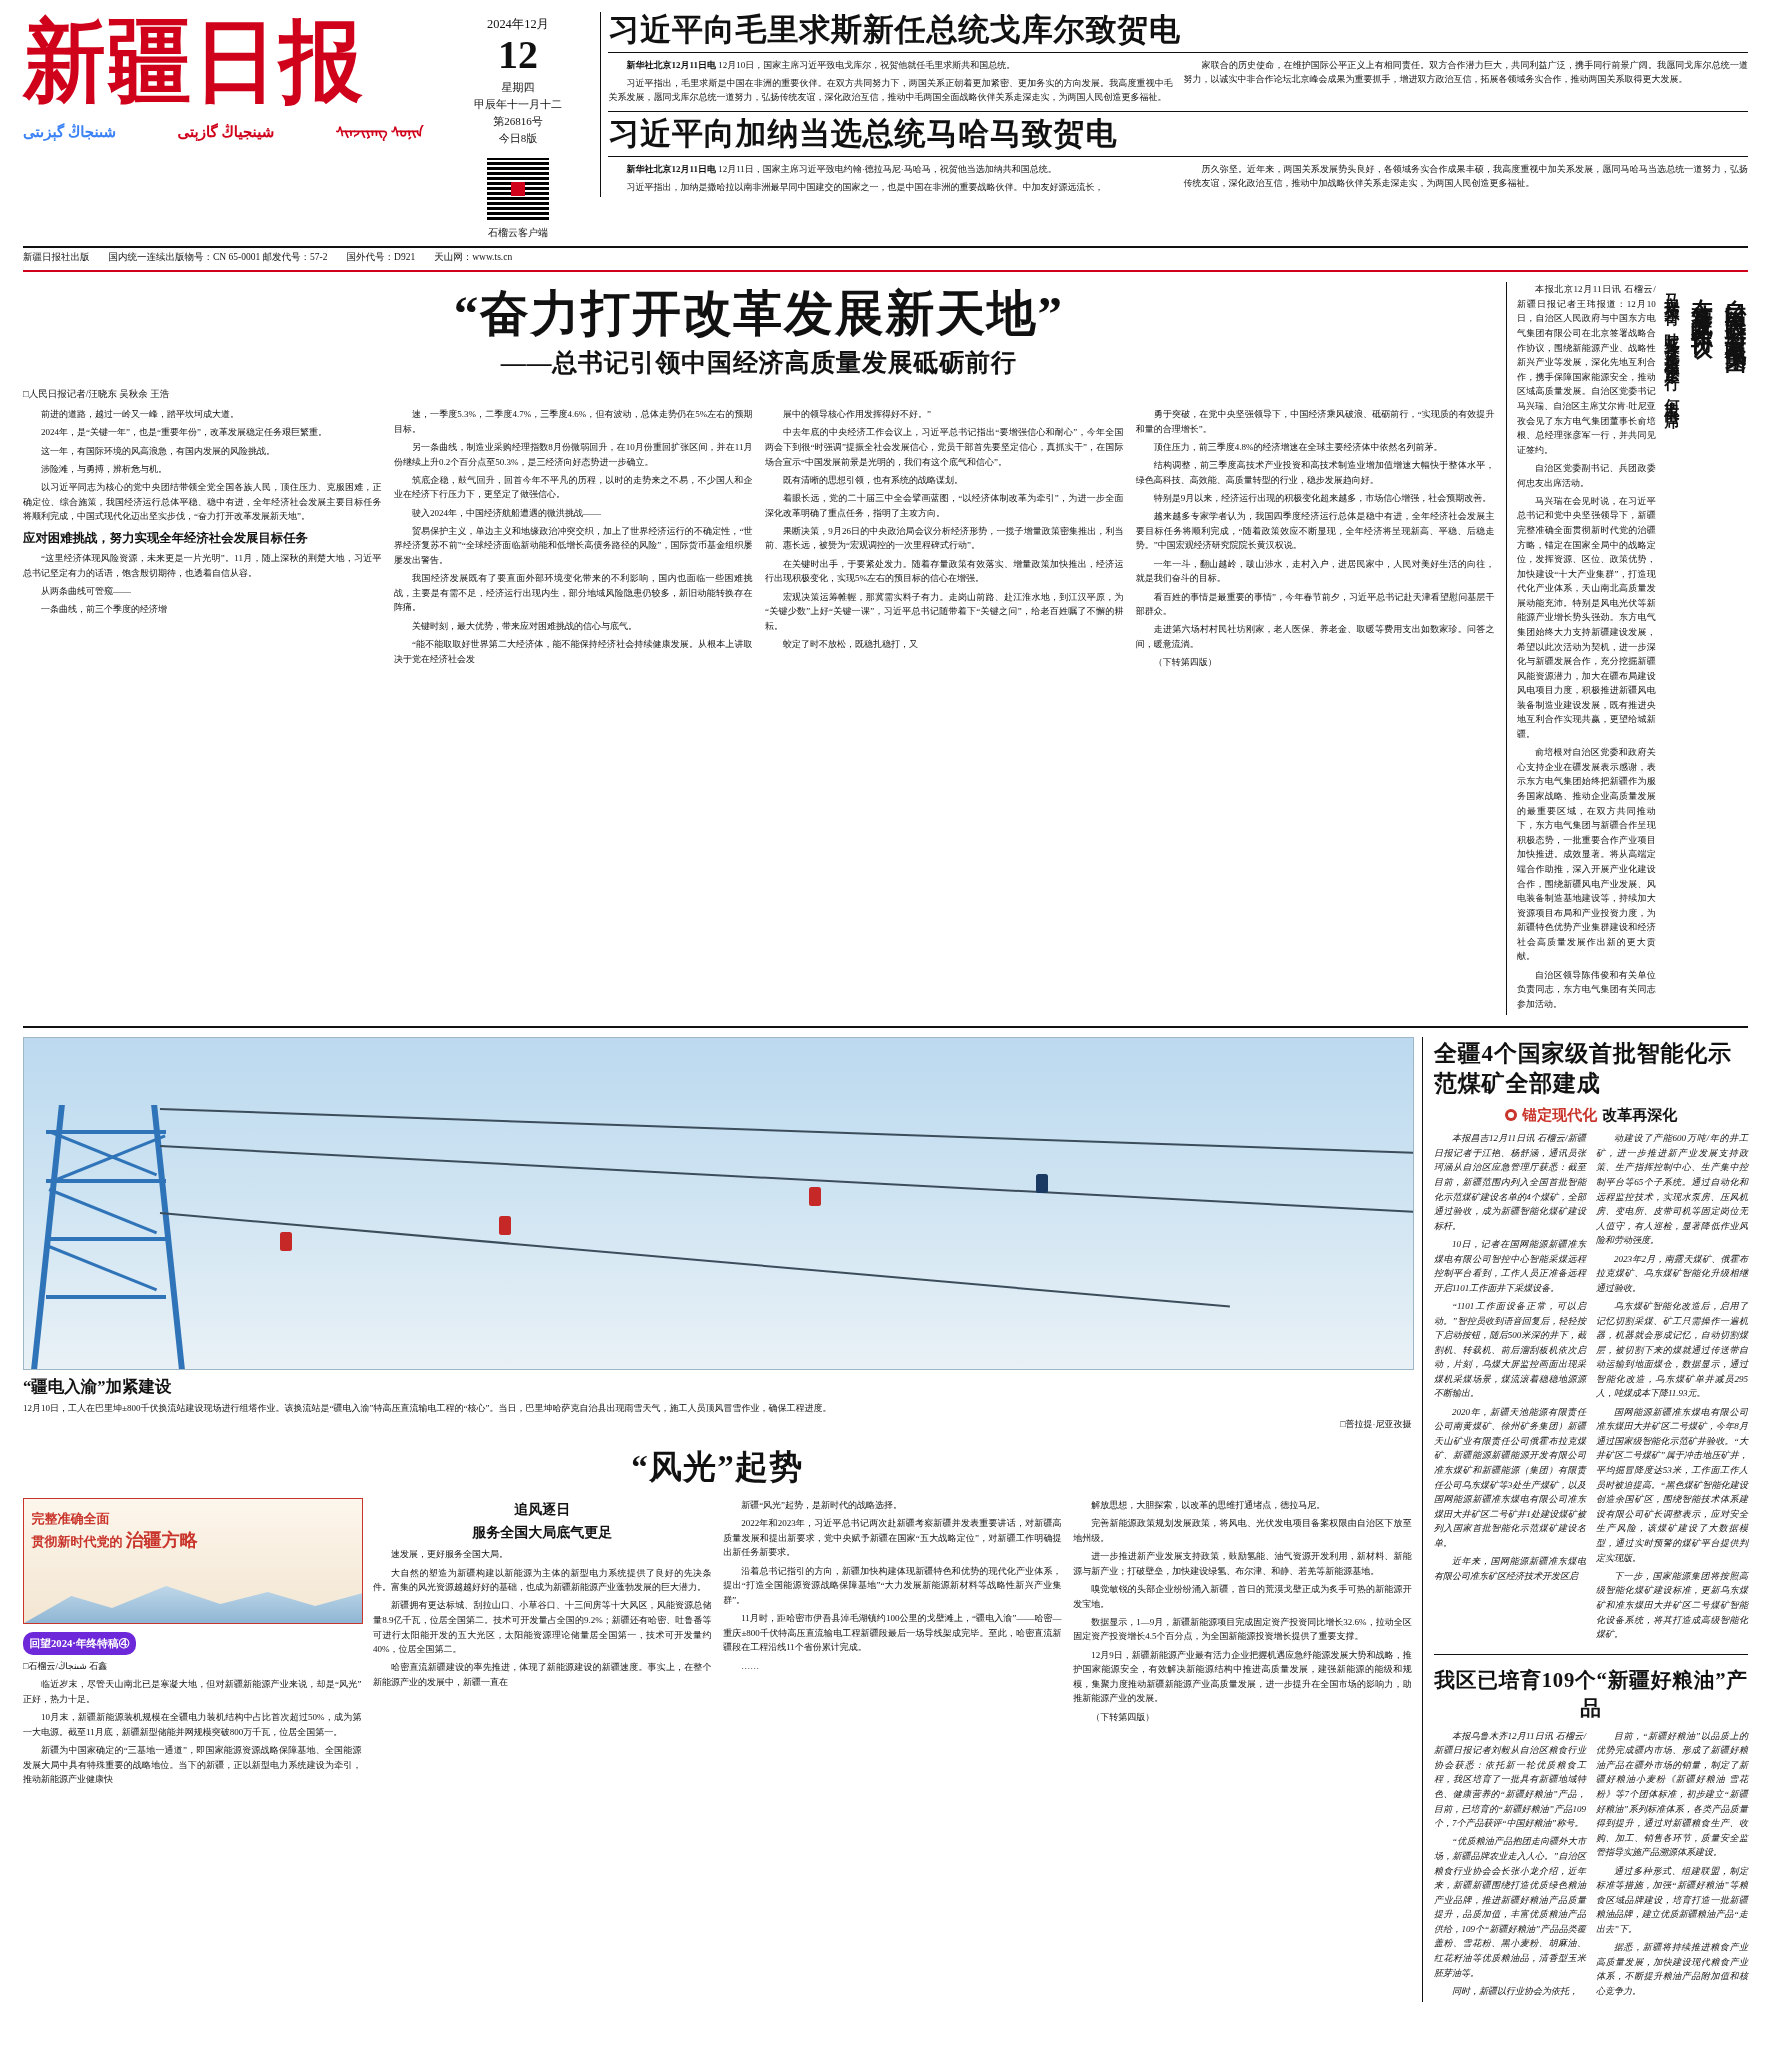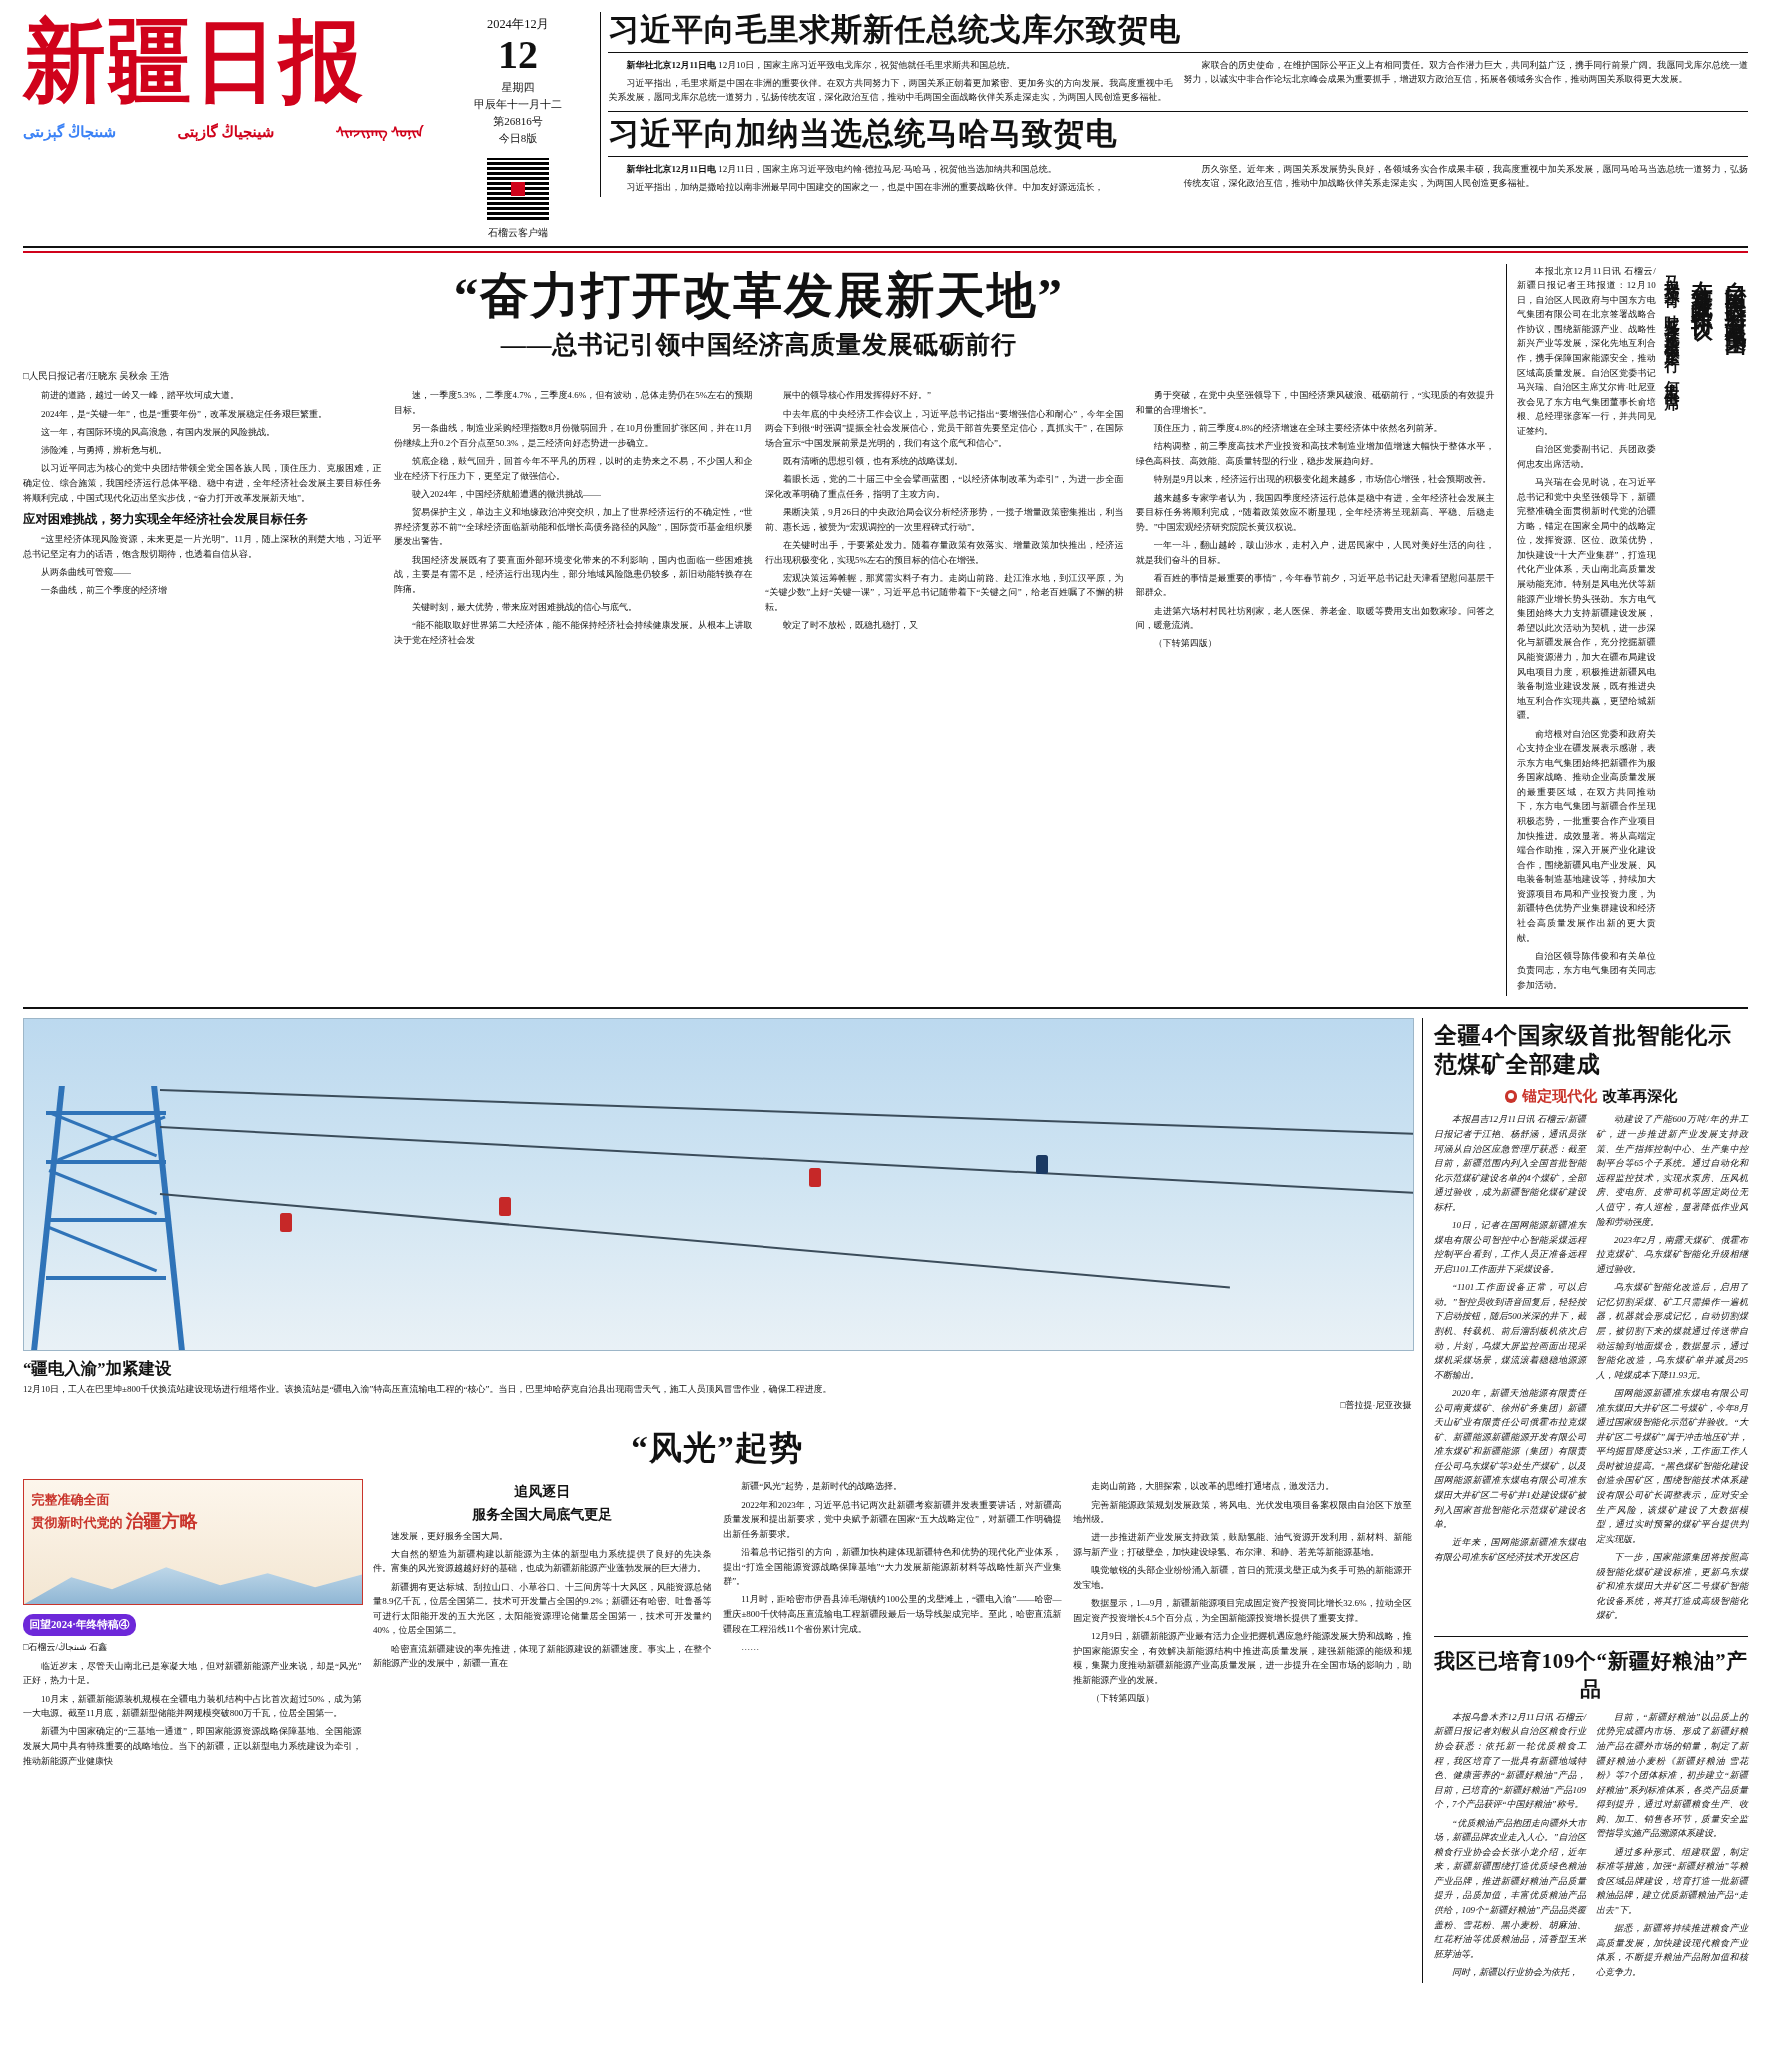--- a/index.html
+++ b/index.html
@@ -143,20 +143,26 @@
           <p>习近平指出，加纳是撒哈拉以南非洲最早同中国建交的国家之一，也是中国在非洲的重要战略伙伴。中加友好源远流长，</p>
         </div>
         <div class="news-col">
           <p>历久弥坚。近年来，两国关系发展势头良好，各领域务实合作成果丰硕，我高度重视中加关系发展，愿同马哈马当选总统一道努力，弘扬传统友谊，深化政治互信，推动中加战略伙伴关系走深走实，为两国人民创造更多福祉。</p>
         </div>
       </div>
     </div>
   </div>
 
   <hr class="mh-rule">
+  <div class="mh-info">
+    <span>新疆日报社出版</span>
+    <span>国内统一连续出版物号：CN 65-0001  邮发代号：57-2</span>
+    <span>国外代号：D921</span>
+    <span>天山网：www.ts.cn</span>
+  </div>
   <hr class="rule-red">
 
   <div class="lead-wrap">
     <div class="lead-main">
       <div class="big-title">“奋力打开改革发展新天地”</div>
       <div class="big-sub">——总书记引领中国经济高质量发展砥砺前行</div>
       <div class="byline">□人民日报记者/汪晓东  吴秋余  王浩</div>
       <div class="artcols">
         <div class="artcol">
           <p>前进的道路，越过一岭又一峰，踏平坎坷成大道。</p>
@@ -273,21 +279,21 @@
           <p>哈密直流新疆建设的率先推进，体现了新能源建设的新疆速度。事实上，在整个新能源产业的发展中，新疆一直在</p>
         </div>
         <div class="mid-col">
           <p>新疆“风光”起势，是新时代的战略选择。</p>
           <p>2022年和2023年，习近平总书记两次赴新疆考察新疆并发表重要讲话，对新疆高质量发展和提出新要求，党中央赋予新疆在国家“五大战略定位”，对新疆工作明确提出新任务新要求。</p>
           <p>沿着总书记指引的方向，新疆加快构建体现新疆特色和优势的现代化产业体系，提出“打造全国能源资源战略保障基地”“大力发展新能源新材料等战略性新兴产业集群”。</p>
           <p>11月时，距哈密市伊吾县淖毛湖镇约100公里的戈壁滩上，“疆电入渝”——哈密—重庆±800千伏特高压直流输电工程新疆段最后一场导线架成完毕。至此，哈密直流新疆段在工程沿线11个省份累计完成。</p>
           <p>……</p>
         </div>
         <div class="mid-col">
-          <p>走岗山前路，大胆探索，以改革的思维打通堵点，激发活力。</p>
+          <p>解放思想，大胆探索，以改革的思维打通堵点，德拉马尼。</p>
           <p>完善新能源政策规划发展政策，将风电、光伏发电项目备案权限由自治区下放至地州级。</p>
           <p>进一步推进新产业发展支持政策，鼓励氢能、油气资源开发利用，新材料、新能源与新产业；打破壁垒，加快建设绿氢、布尔津、和静、若羌等新能源基地。</p>
           <p>嗅觉敏锐的头部企业纷纷涌入新疆，首日的荒漠戈壁正成为炙手可热的新能源开发宝地。</p>
           <p>数据显示，1—9月，新疆新能源项目完成固定资产投资同比增长32.6%，拉动全区固定资产投资增长4.5个百分点，为全国新能源投资增长提供了重要支撑。</p>
           <p>12月9日，新疆新能源产业最有活力企业把握机遇应急纾能源发展大势和战略，推护国家能源安全，有效解决新能源结构中推进高质量发展，建强新能源的能级和规模，集聚力度推动新疆新能源产业高质量发展，进一步提升在全国市场的影响力，助推新能源产业的发展。</p>
           <p>（下转第四版）</p>
         </div>
       </div>
     </div>
 

